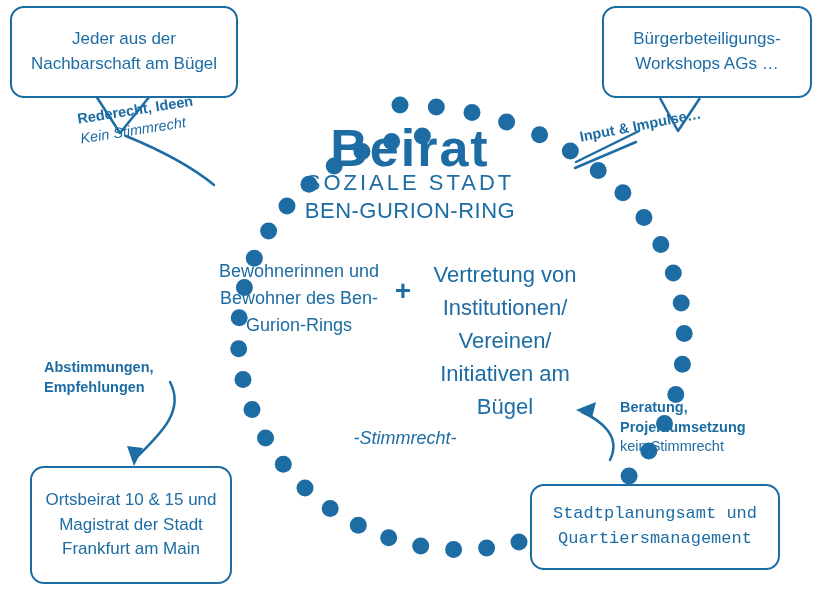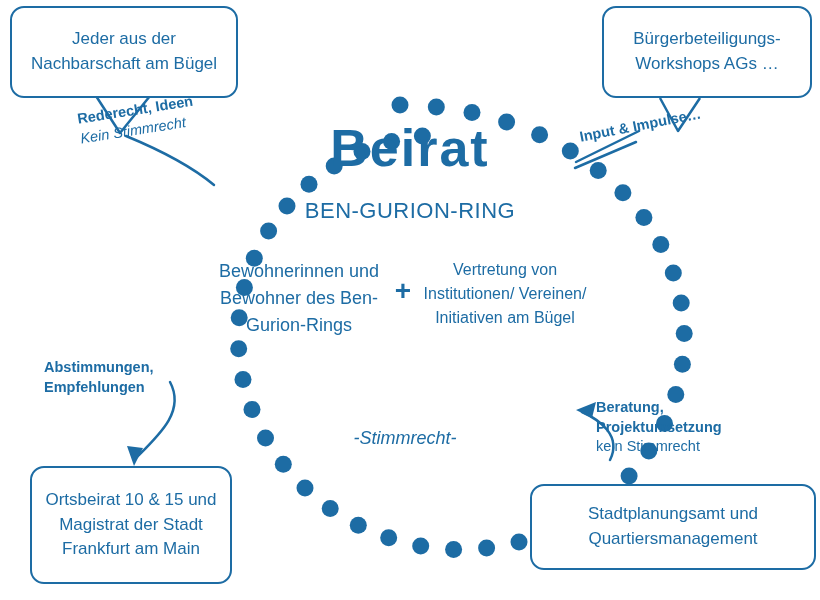--- a/index.html
+++ b/index.html
@@ -39,21 +39,21 @@
     display: flex;
     align-items: center;
     justify-content: center;
     padding: 6px 10px;
   }
   .callout span { display: block; width: 100%; }
 
   #callout-neighbourhood { left: 10px;  top: 6px;   width: 228px; height: 92px; }
   #callout-workshops     { left: 602px; top: 6px;   width: 210px; height: 92px; }
   #callout-ortsbeirat    { left: 30px;  top: 466px; width: 202px; height: 118px; }
-  #callout-stadtplanung  { left: 530px; top: 484px; width: 286px; height: 86px; }
+  #callout-stadtplanung  { left: 530px; top: 484px; width: 250px; height: 86px; font-family: Liberation Mono, monospace; }
 
   .center-block {
     position: absolute;
     text-align: center;
     color: #1d6ca4;
   }
   #title-main {
     left: 250px; top: 118px; width: 320px;
     font-size: 52px;
     font-weight: bold;
@@ -69,21 +69,21 @@
     font-size: 22px;
     letter-spacing: 0.5px;
   }
   #col-left {
     left: 208px; top: 258px; width: 182px;
     font-size: 18px;
     line-height: 1.5;
   }
   #col-right {
     left: 420px; top: 258px; width: 170px;
-    font-size: 16px;
+    font-size: 22px;
     line-height: 1.5;
   }
   #plus-sign {
     left: 388px; top: 275px; width: 30px;
     font-size: 28px;
     font-weight: bold;
   }
   #stimmrecht {
     left: 300px; top: 428px; width: 210px;
     font-size: 18px;
@@ -111,21 +111,21 @@
     transform-origin: left top;
     font-size: 14.5px;
     font-weight: bold;
   }
   #label-abstimmungen {
     left: 44px; top: 358px; width: 170px;
     font-weight: bold;
     font-size: 14.5px;
   }
   #label-beratung {
-    left: 596px; top: 398px; width: 180px;
+    left: 620px; top: 398px; width: 180px;
     font-size: 14.5px;
   }
 </style>
 </head>
 <body>
 
 <div id="stage">
 
   <svg class="layer" viewBox="0 0 820 600">
     <g fill="#1d6ca4">
@@ -188,20 +188,21 @@
 
       <path d="M170,382 C186,412 158,436 134,460" stroke-width="2.5" stroke-linecap="round"></path>
       <polygon points="134,466 127,446 143,448" fill="#1d6ca4" stroke="none"></polygon>
 
       <path d="M610,460 C622,436 600,420 582,412" stroke-width="2.5" stroke-linecap="round"></path>
       <polygon points="576,410 596,402 592,418" fill="#1d6ca4" stroke="none"></polygon>
     </g>
   </svg>
 
   <div class="center-block" id="title-main">Beirat</div>
+  <div class="center-block" id="title-sub1">SOZIALE STADT</div>
   <div class="center-block" id="title-sub2">BEN-GURION-RING</div>
   <div class="center-block" id="col-left">Bewohnerinnen und Bewohner des Ben-Gurion-Rings</div>
   <div class="center-block" id="plus-sign">+</div>
   <div class="center-block" id="col-right">Vertretung von Institutionen/ Vereinen/ Initiativen am Bügel</div>
   <div class="center-block" id="stimmrecht">-Stimmrecht-</div>
 
   <div class="callout" id="callout-neighbourhood">
     <span>Jeder aus der Nachbarschaft am Bügel</span>
   </div>
   <div class="callout" id="callout-workshops">

